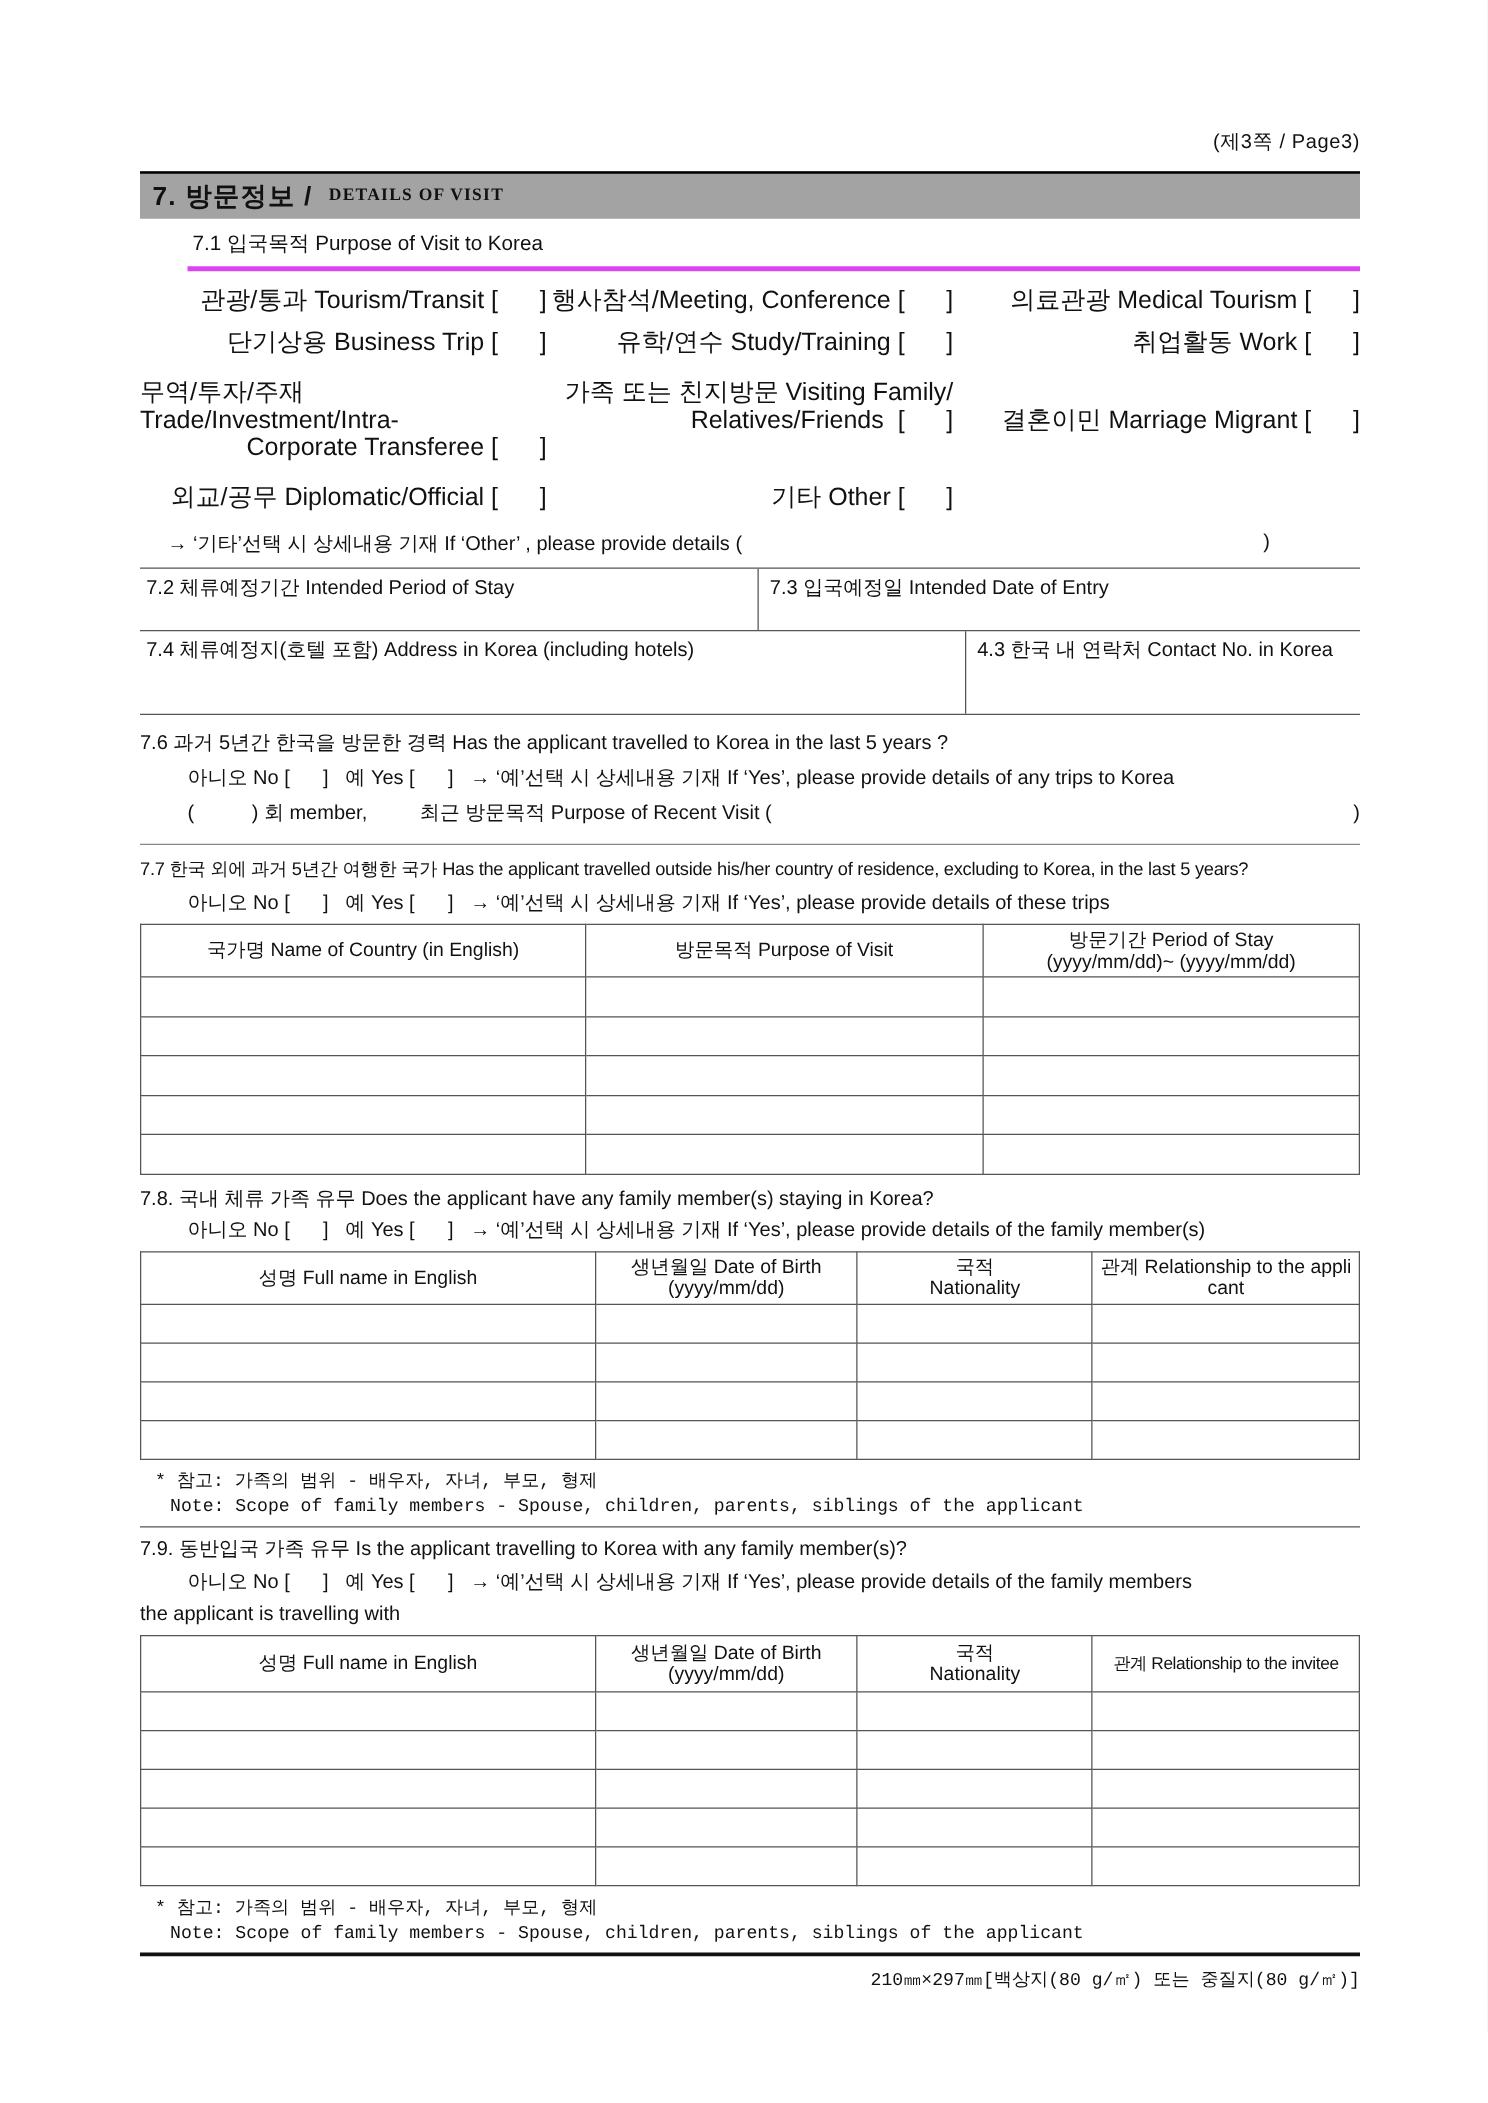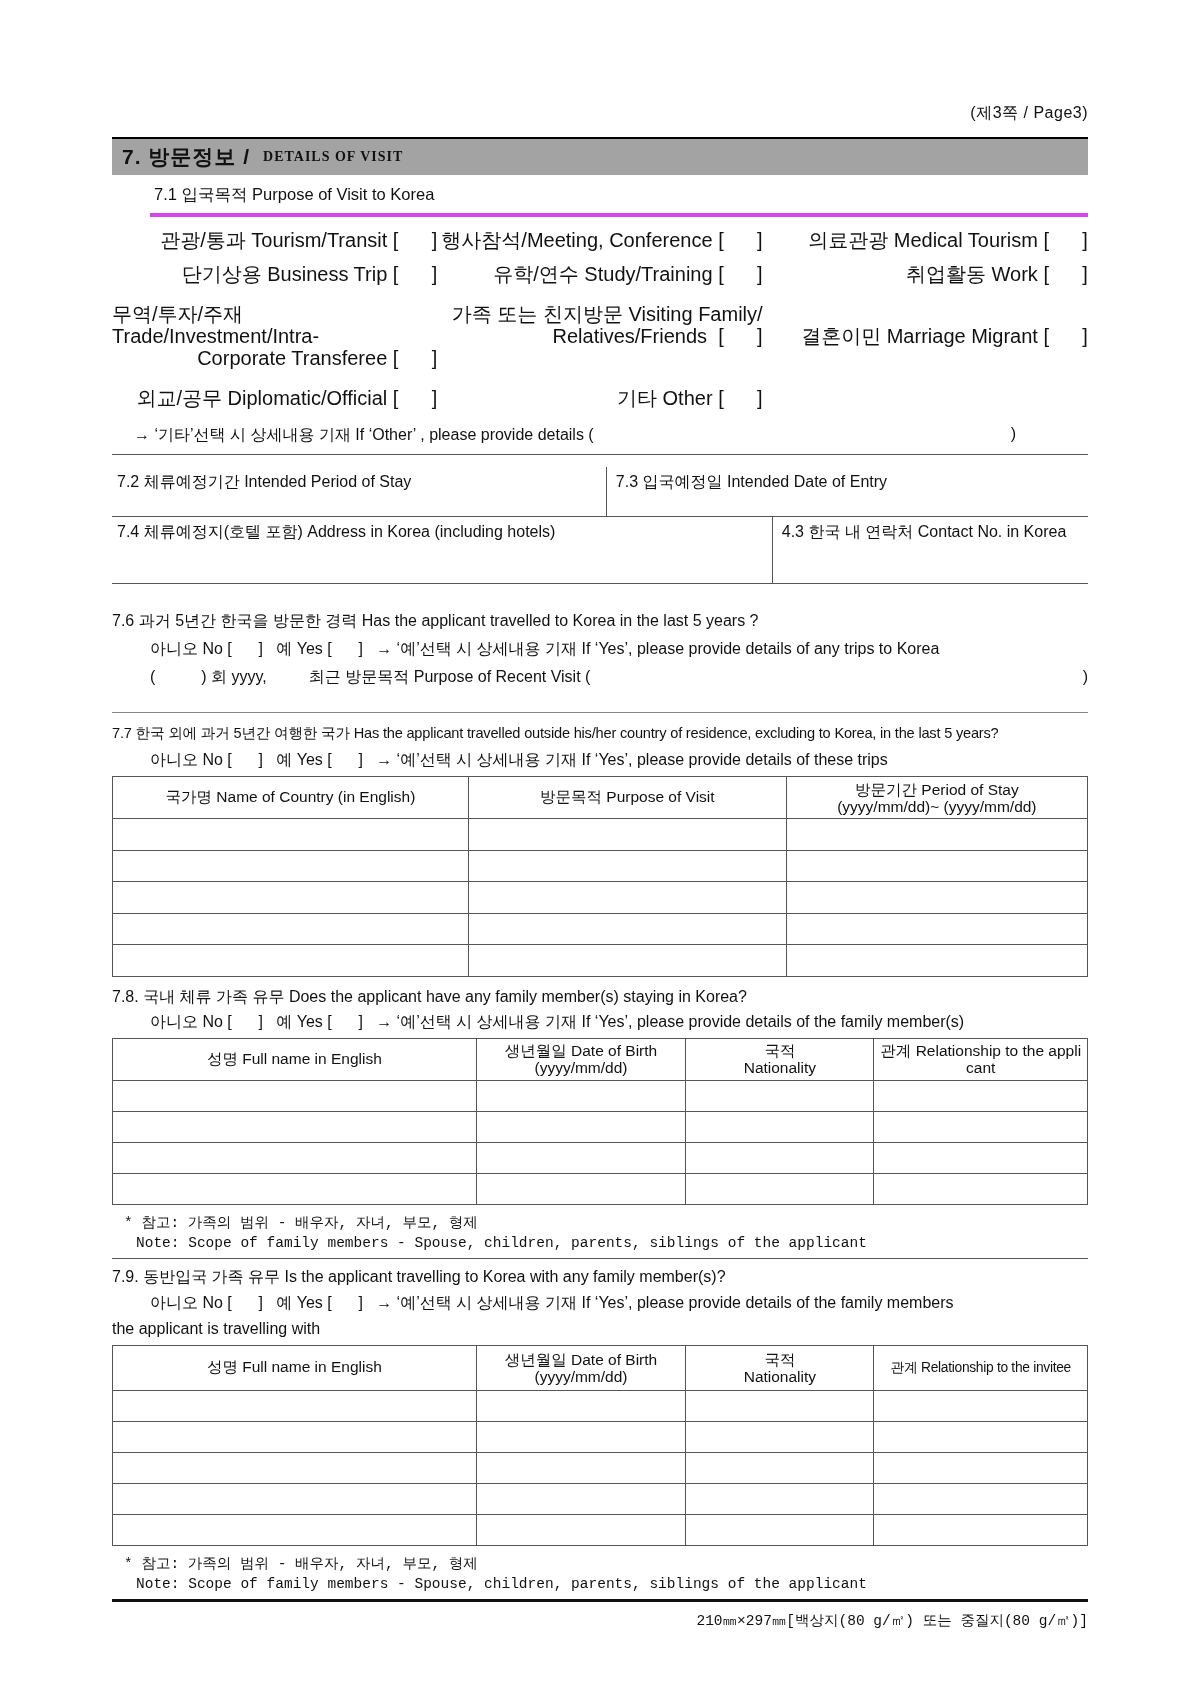--- a/index.html
+++ b/index.html
@@ -22,36 +22,36 @@
   .p-col.left1 { text-align:left; }
   .mt12 { margin-top:12px; } .mt18 { margin-top:18px; }
   .cb { white-space:nowrap; }
   .vcenter { display:flex; align-items:center; justify-content:flex-end; }
 
   .other-row { margin-top:16px; display:flex; padding-left:22px; font-size:16px; }
   .other-close { margin-left:auto; margin-right:72px; }
 
   .box7235 { margin-top:8px; border-top:1px solid #555; border-bottom:1px solid #555; }
   .box-row { display:flex; }
-  .box-row.r1 { height:49px;margin-top:12px; }
+  .box-row.r1 { height:49px; }
   .box-row.r2 { height:67px; border-top:1px solid #555; }
   .box-cell { padding:5px 0 0 5px; font-size:16px; }
   .r1 .c1 { width:50.7%; border-right:1px solid #555; }
   .r1 .c2 { width:49.3%; padding-left:9px; }
   .r2 .c1 { width:67.6%; }
   .r2 .c2 { width:32.4%; border-left:1px solid #555; padding-left:9px; }
 
   .sec { font-size:16px; }
   .sec .t { line-height:22px; }
   .indent { padding-left:38px; }
   .line3 { display:flex; }
   .close-right { margin-left:auto; }
   .gap { display:inline-block; }
 
-  .s76 { margin-top:26px; padding-bottom:24px; border-bottom:1px solid #888; }
+  .s76 { margin-top:12px; padding-bottom:13px; border-bottom:1px solid #888; }
   .s76 .l2 { margin-top:6px; }
   .s76 .l3 { margin-top:6px; }
 
   .s77 { margin-top:9px; }
   .condensed { font-size:14.6px; letter-spacing:-0.2px; white-space:nowrap; }
   .s77 .l2 { margin-top:5px; }
 
   table { border-collapse:collapse; width:100%; table-layout:fixed; }
   .tbl { margin-top:5px; }
   td, th { border:1px solid #555; font-weight:normal; font-size:15.5px; text-align:center; vertical-align:middle; padding:0 3px; }
@@ -141,21 +141,21 @@
     <div class="sec s76">
       <div class="t">7.6 과거 5년간 한국을 방문한 경력  Has the applicant travelled to Korea in the last 5 years ?</div>
       <div class="t l2 indent">
         <span>아니오 No</span> <span class="cb">[&nbsp;&nbsp;&nbsp;&nbsp;&nbsp;&nbsp;]</span>&nbsp;&nbsp;
         <span>예 Yes</span> <span class="cb">[&nbsp;&nbsp;&nbsp;&nbsp;&nbsp;&nbsp;]</span>&nbsp;&nbsp;
         <span>→ ‘예’선택 시 상세내용 기재 If ‘Yes’, please provide details of any trips to Korea</span>
       </div>
       <div class="t l3 indent line3">
         <span>(</span>
         <span class="gap" style="width:46px"></span>
-        <span>) 회 yyyy,</span>
+        <span>) 회 member,</span>
         <span class="gap" style="width:42px"></span>
         <span>최근 방문목적  Purpose of Recent Visit (</span>
         <span class="close-right">)</span>
       </div>
     </div>
 
     <div class="sec s77">
       <div class="t condensed">7.7 한국 외에 과거 5년간 여행한 국가 Has the applicant travelled outside his/her country of residence, excluding to Korea, in the last 5 years?</div>
       <div class="t l2 indent">
         <span>아니오 No</span> <span class="cb">[&nbsp;&nbsp;&nbsp;&nbsp;&nbsp;&nbsp;]</span>&nbsp;&nbsp;

